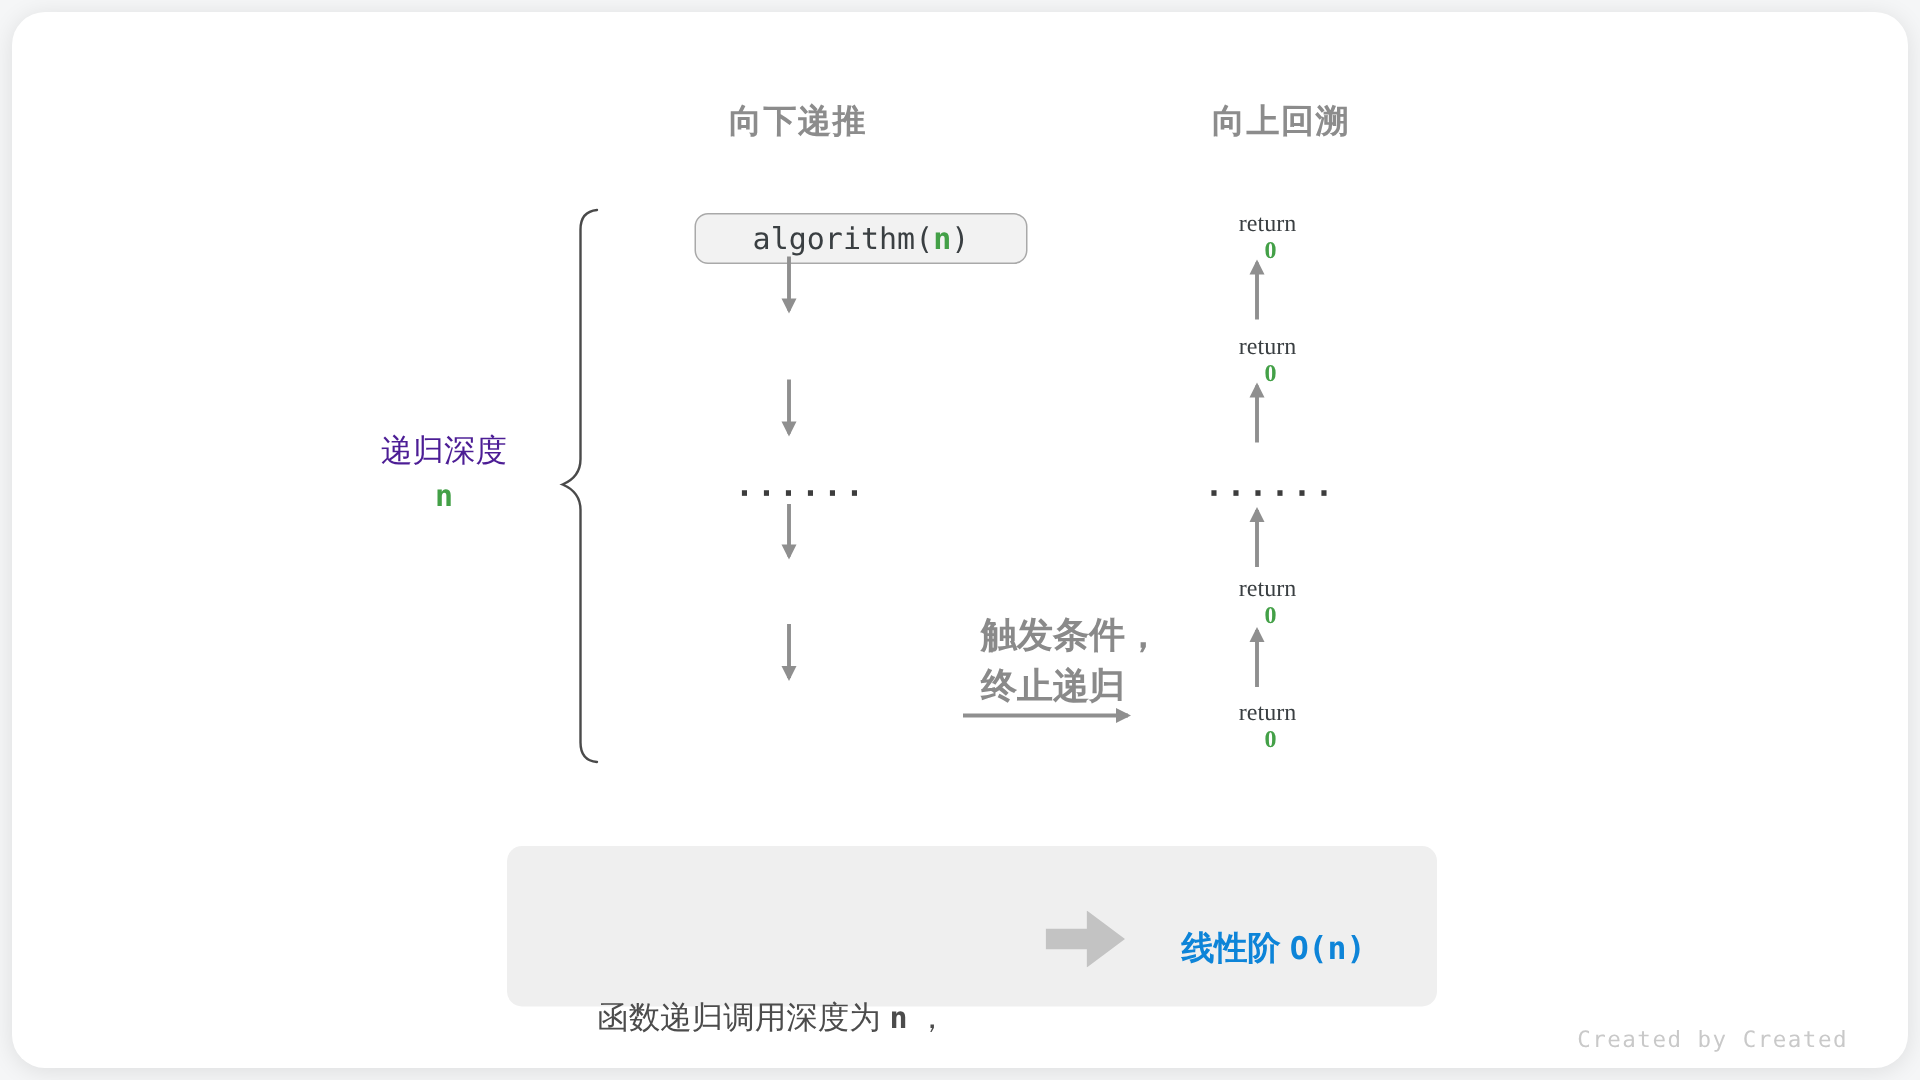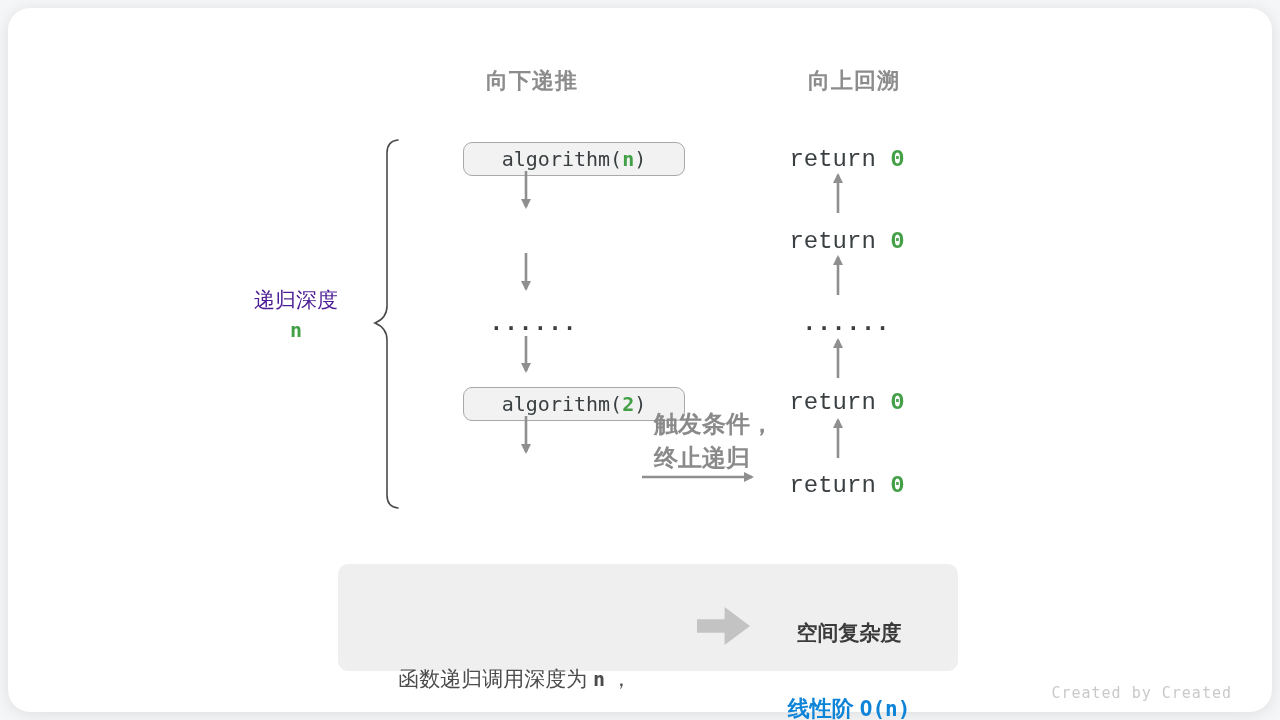--- a/index.html
+++ b/index.html
@@ -8,21 +8,21 @@
   .card{position:absolute;left:8px;top:8px;width:1264px;height:704px;background:#ffffff;
         border-radius:22px;box-shadow:0 2px 16px rgba(0,0,0,0.10);}
   .abs{position:absolute;}
   .hdr{position:absolute;top:59px;height:28px;line-height:28px;text-align:center;
        font-size:22px;font-weight:bold;color:#8c8c8c;letter-spacing:1px;}
   .codebox{position:absolute;left:415px;width:222px;height:34px;box-sizing:border-box;
            background:#f2f2f2;border:1.5px solid #a9a9a9;border-radius:9px;
            display:flex;align-items:center;justify-content:center;
            font-family:"DejaVu Sans Mono",monospace;font-size:20px;color:#3a3f42;white-space:pre;margin-left:40px;}
   .ret{position:absolute;left:758px;width:162px;height:28px;display:flex;align-items:center;justify-content:center;
-       font-family:Liberation Mono, monospace;font-size:24px;color:#3a3f42;white-space:pre;}
+       font-family:Liberation Serif, serif;font-size:16px;color:#3a3f42;white-space:pre;flex-direction:column;}
   .green{color:#43a047;font-weight:bold;}
   .dots{position:absolute;height:26px;display:flex;align-items:center;justify-content:center;
         font-family:"DejaVu Sans Mono",monospace;font-weight:bold;font-size:21px;color:#3d3d3d;letter-spacing:2px;}
   .depth-text{position:absolute;left:213px;top:278px;width:150px;text-align:center;
               font-size:21px;color:#4c1d95;}
   .depth-n{position:absolute;left:213px;top:310px;width:150px;text-align:center;
            font-family:"DejaVu Sans Mono",monospace;font-size:20px;font-weight:bold;color:#43a047;}
   .trigger{position:absolute;left:646px;width:130px;height:26px;line-height:26px;
            font-size:24px;font-weight:bold;color:#8a8a8a;}
   .summary-box{position:absolute;left:330px;top:556px;width:620px;height:107px;
@@ -52,23 +52,20 @@
     <div class="depth-text">递归深度</div>
     <div class="depth-n">n</div>
     <svg class="abs" style="left:360px;top:130px" width="32" height="372" viewBox="0 0 32 372">
       <path d="M30 2 Q19 3 19 15 L19 168 Q19 180 7 185 Q19 190 19 202 L19 357 Q19 369 30 370" fill="none" stroke="#4a4a4a" stroke-width="1.6" stroke-linecap="round"></path>
     </svg>
 
     <div class="codebox" style="top:134px">
       <span><span>algorithm(</span><span class="green">n</span><span>)</span></span>
     </div>
     <div class="dots" style="left:415px;top:308px;width:222px">······</div>
-    <div class="codebox" style="top:379px">
-      <span><span>algorithm(</span><span class="green">2</span><span>)</span></span>
-    </div>
 
     <div class="ret" style="top:137px">
       <span>return </span><span class="green">0</span>
     </div>
     <div class="ret" style="top:219px">
       <span>return </span><span class="green">0</span>
     </div>
     <div class="dots" style="left:758px;top:308px;width:162px">······</div>
     <div class="ret" style="top:380px">
       <span>return </span><span class="green">0</span>
@@ -80,21 +77,20 @@
     <div class="trigger" style="top:403px">触发条件，</div>
     <div class="trigger" style="top:437px">终止递归</div>
 
     <div class="summary-box"></div>
     <div class="sum-left">
       <div><span>函数递归调用深度为 </span><span class="green mono">n</span><span> ，</span></div>
       
     </div>
     <div class="block-arrow"></div>
     <div class="sum-right">
-      <div class="sum-r1">空间复杂度</div>
       <div class="sum-r2"><span>线性阶 </span><span class="mono">O(n)</span></div>
     </div>
 
     <div class="watermark">Created by Created</div>
   </div>
 
   <svg class="overlay" width="1280" height="720" viewBox="0 0 1280 720">
     <defs>
       <marker id="ah" viewBox="0 0 12 12" refX="9" refY="6" markerWidth="12" markerHeight="12" markerUnits="userSpaceOnUse" orient="auto">
         <path d="M1 1 L11 6 L1 11 Z" fill="#8f8f8f"></path>

